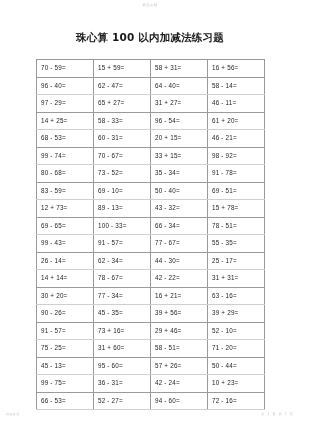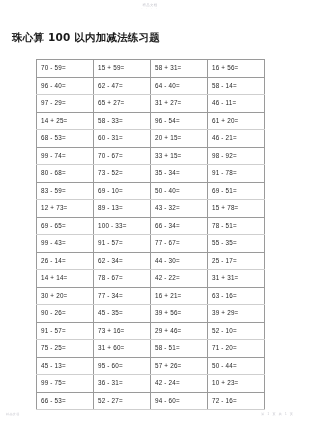--- a/index.html
+++ b/index.html
@@ -35,22 +35,23 @@
   }
   .watermark-top .sub {
     display: block;
     font-size: 2.6px;
     color: #cccccc;
     letter-spacing: 1.6px;
   }
   .doc-title {
     position: absolute;
     top: 31px;
-    left: 12px;
-    width: 300px;
+    left: 0;
+    width: 300px;
+    text-align: center;
     font-family: "DejaVu Sans", "Liberation Sans", sans-serif;
     font-size: 10.5px;
     font-weight: bold;
     color: #1a1a1a;
     letter-spacing: 0.2px;
     white-space: nowrap;
   }
   .sheet {
     position: absolute;
     left: 36px;

